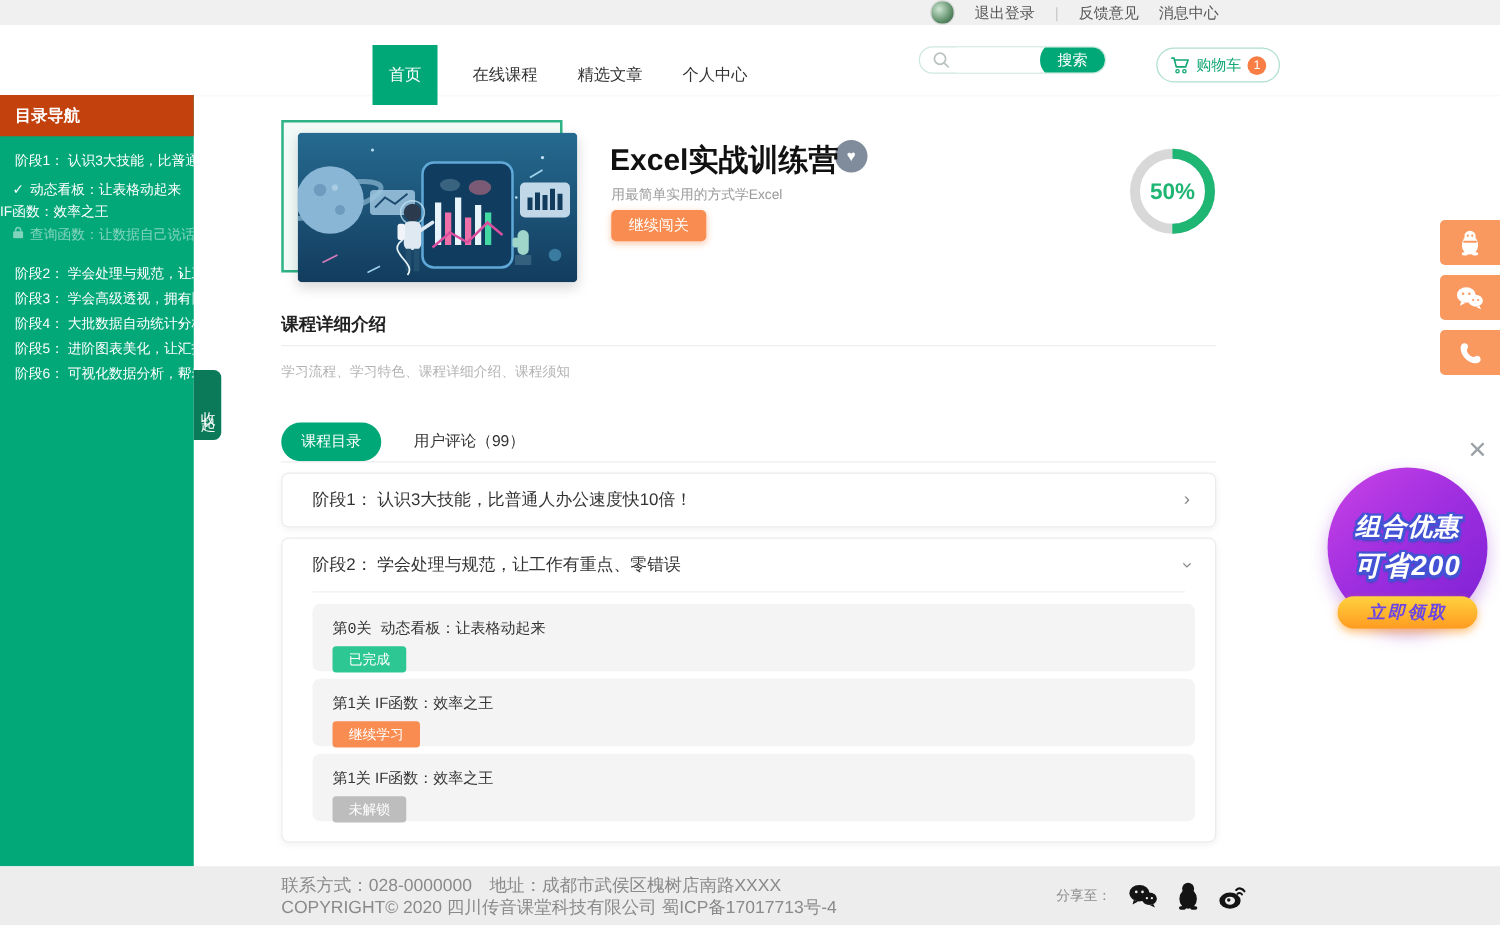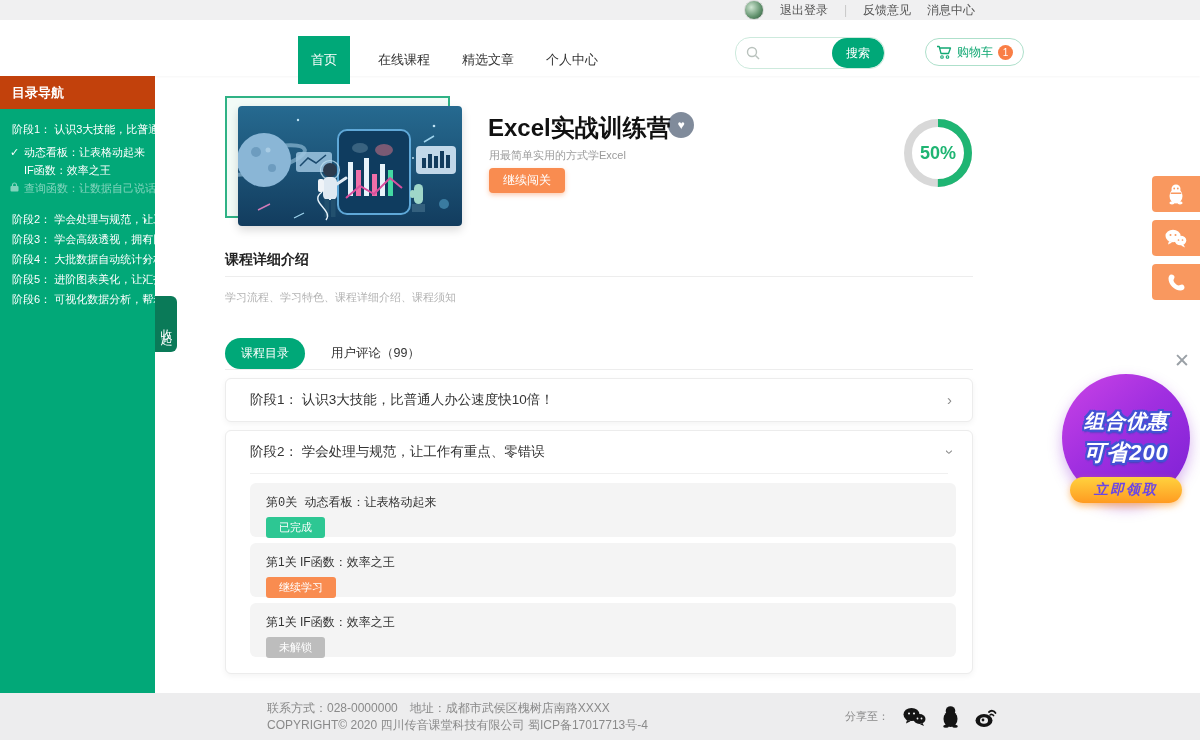--- a/index.html
+++ b/index.html
@@ -19,40 +19,40 @@
   .navbar { position:absolute; left:0; top:28px; width:1200px; height:48px; background:#fff;
             box-shadow:0 1px 2px rgba(0,0,0,.04); }
   .logo { position:absolute; left:220px; top:0; width:82px; height:48px; display:flex; flex-direction:column;
           align-items:center; justify-content:center; }
   .logo-cn { font-size:11px; font-weight:bold; color:#c4192e; letter-spacing:2px; line-height:11px; margin-top:1px;}
   .logo-en { font-size:5px; color:#b05a5a; letter-spacing:1px; line-height:6px; }
   .nav-menu { position:absolute; left:298px; top:8px; height:48px; display:flex; align-items:center; }
   .nav-item { font-size:13px; color:#333; margin-right:32px; cursor:pointer; }
   .nav-item.active { width:52px; height:48px; background:#00a878; color:#fff; text-align:center;
                      line-height:48px; margin-right:28px; }
-  .search { position:absolute; left:735px; top:9px; width:150px; height:32px; border:1px solid #cdeadd;
+  .search { position:absolute; left:735px; top:9px; width:150px; height:22px; border:1px solid #cdeadd;
             border-radius:15px; display:flex; align-items:center; background:#fff; overflow:hidden; }
   .search-icon { margin-left:10px; display:flex; }
   .search input { border:none; outline:none; flex:1; min-width:0; height:26px; margin-left:6px; font-size:12px; }
   .search-btn { width:52px; height:30px; background:#00a878; color:#fff; font-size:12px; border:none;
                 border-radius:15px; cursor:pointer; }
   .cart { position:absolute; left:925px; top:10px; height:28px; padding:0 10px; border:1px solid #aee0cb;
           border-radius:15px; background:#fff; display:flex; align-items:center; gap:5px; cursor:pointer; }
   .cart-label { font-size:12px; color:#12a873; }
   .cart-badge { width:15px; height:15px; border-radius:50%; background:#f97e45; color:#fff; font-size:10px;
                 text-align:center; line-height:15px; }
 
   
   .sidebar { position:absolute; left:0; top:76px; width:155px; height:617px; background:#02a878; color:#fff; }
   .sidebar-header { height:33px; background:#c2410c; font-size:13px; line-height:33px; padding-left:12px;font-weight:bold; }
   .side-row { position:relative; font-size:11px; line-height:20px; padding:0 22px 0 12px;
               white-space:nowrap; overflow:hidden; cursor:pointer; }
   .side-row .chev { position:absolute; right:8px; top:0; font-size:11px; }
   .chev-down { display:inline-block; transform:rotate(90deg); }
-  .side-sub { font-size:11px; line-height:18px; padding-left:24px; white-space:nowrap; overflow:hidden; cursor:pointer; }
+  .side-sub { font-size:11px; line-height:18px; white-space:nowrap; overflow:hidden; cursor:pointer; }
   .side-sub.with-icon { padding-left:10px; }
   .side-sub .icon-slot { display:inline-block; width:14px; }
   .locked { opacity:.5; }
   .mt10 { margin-top:10px; } .mt4 { margin-top:4px; } .mt12 { margin-top:12px; }
   .collapse-tab { position:absolute; left:155px; top:296px; width:22px; height:56px; background:#0a7a58;
                   border-radius:0 6px 6px 0; color:#fff; font-size:12px; display:flex; align-items:center;
                   justify-content:center; writing-mode:vertical-rl; letter-spacing:4px; cursor:pointer; }
 
   
   .media-frame { position:absolute; left:225px; top:96px; width:225px; height:122px;
@@ -110,21 +110,21 @@
                           -2px -2px #4452d4, 2px 2px #4452d4, -2px 2px #4452d4, 2px -2px #4452d4, 0 3px 2px #3a46b8; }
   .promo-l2 { font-size:22px; font-weight:800; font-style:italic; color:#fff; letter-spacing:1px;
               text-shadow:-2px 0 #4452d4, 2px 0 #4452d4, 0 -2px #4452d4, 0 2px #4452d4,
                           -2px -2px #4452d4, 2px 2px #4452d4, -2px 2px #4452d4, 2px -2px #4452d4, 0 3px 2px #3a46b8; }
   .promo-btn { position:absolute; left:1070px; top:477px; width:112px; height:26px; border:none; border-radius:13px;
                background:linear-gradient(180deg,#ffd23e,#ff9b21); font-size:14px; font-weight:800; font-style:italic;
                color:#6b46e5; cursor:pointer; box-shadow:0 3px 7px rgba(255,155,30,.55); letter-spacing:2px; }
 
   
   .footer { position:absolute; left:0; top:693px; width:1200px; height:47px; background:#ededee; }
-  .footer-text { position:absolute; left:225px; top:7px; font-size:12px; color:#8a8a8a; line-height:17px;margin-left:42px; }
+  .footer-text { position:absolute; left:225px; top:7px; font-size:14px; color:#8a8a8a; line-height:17px; }
   .share { position:absolute; left:845px; top:12px; display:flex; align-items:center; gap:13px; }
   .share-label { font-size:11px; color:#8a8a8a; }
   .share-icon { display:flex; cursor:pointer; }
 </style>
 </head>
 <body>
 
 <div class="topbar">
   <div class="avatar"></div>
   <span>退出登录</span>

